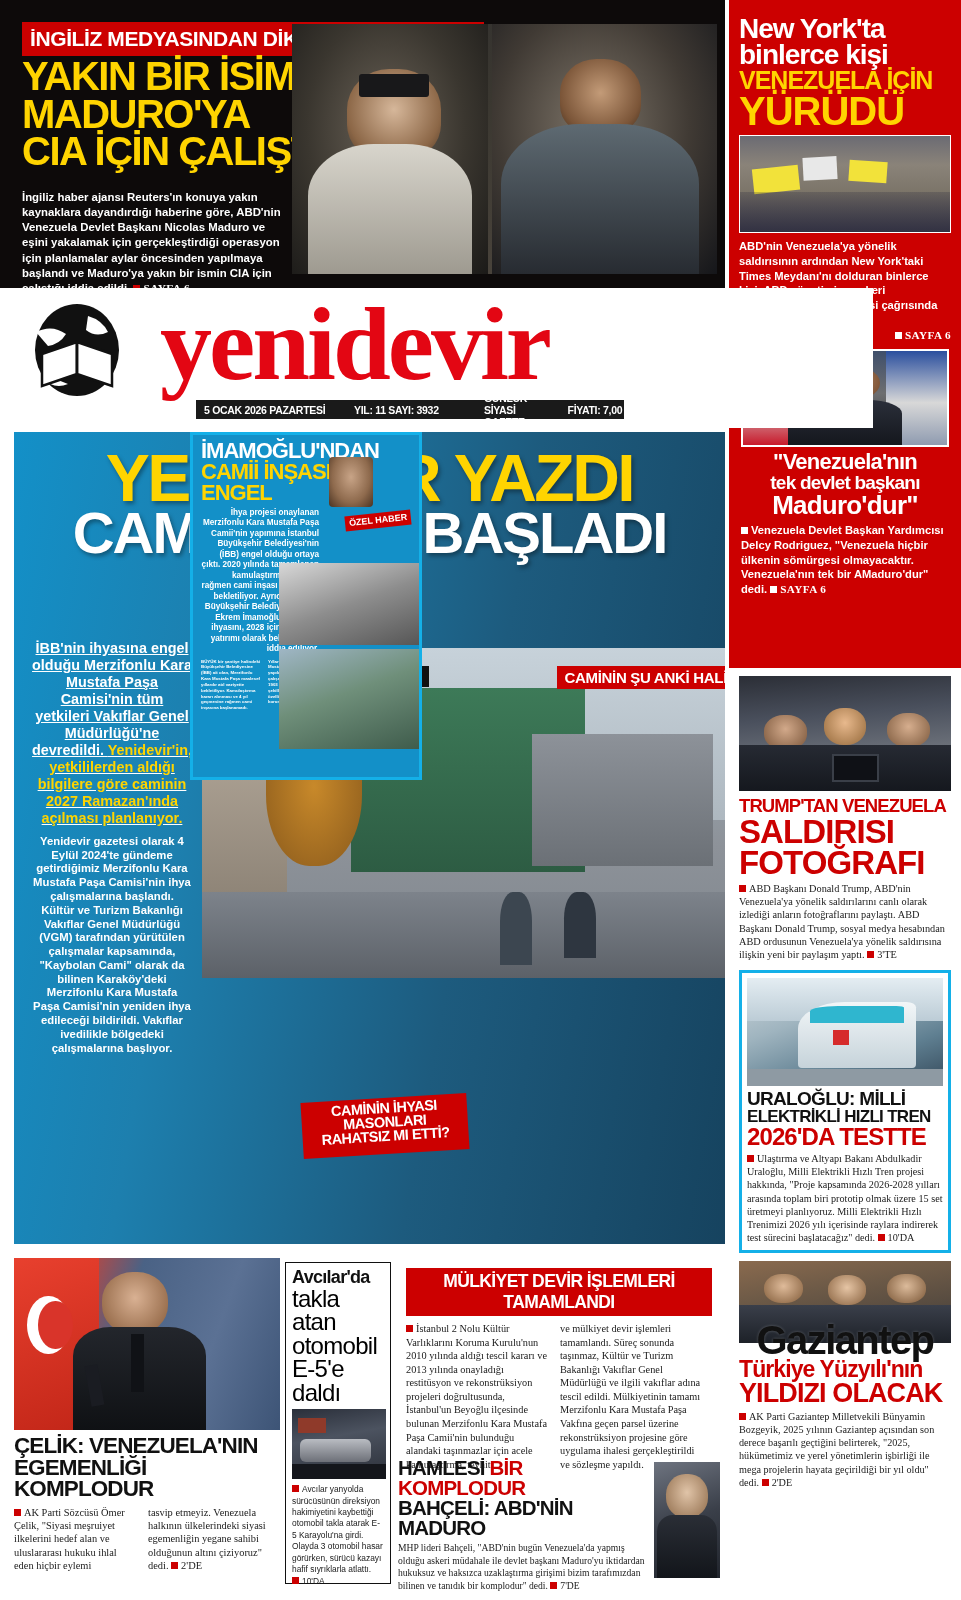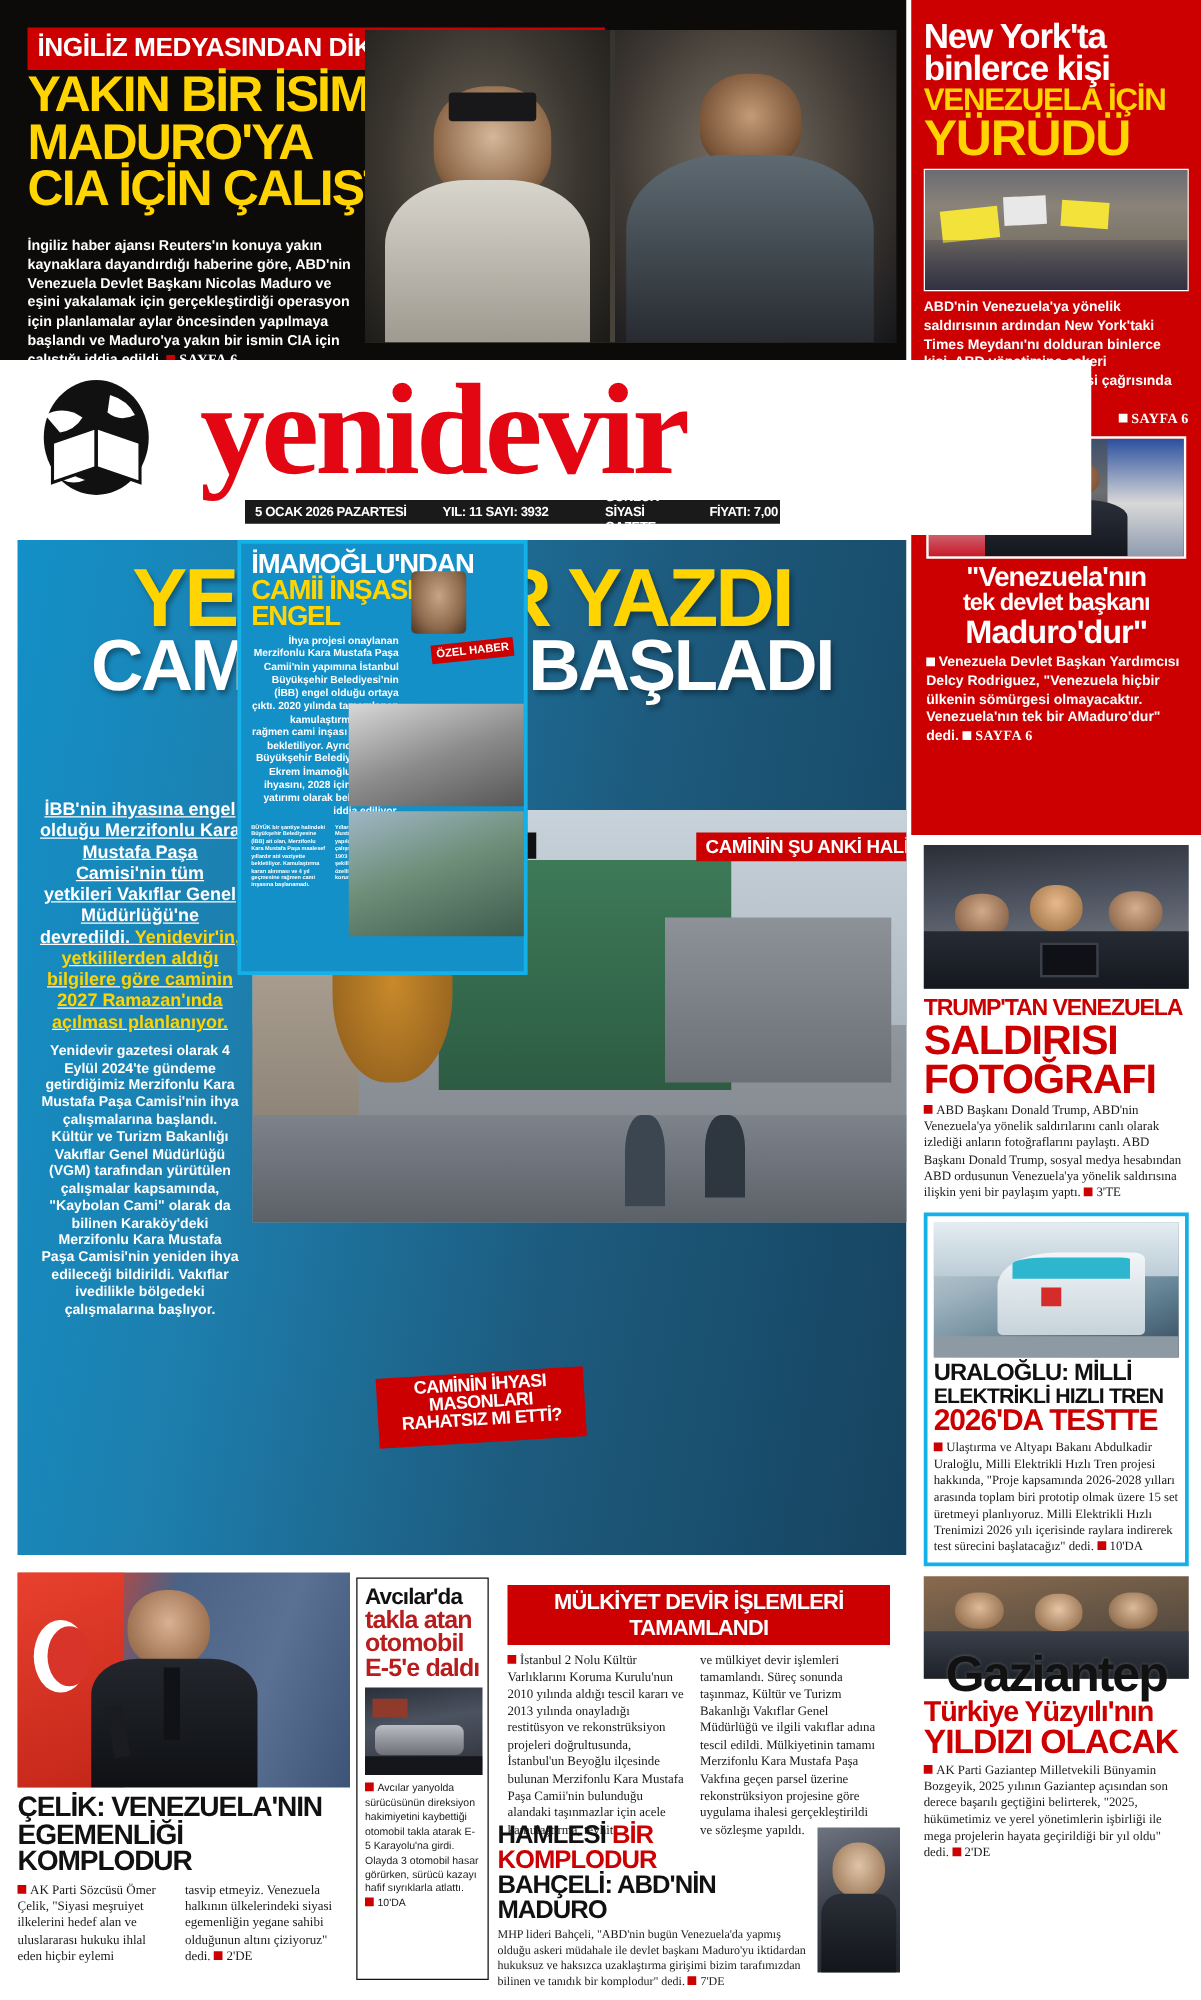--- a/index.html
+++ b/index.html
@@ -171,21 +171,21 @@
   .celik-h { color:#111; font-weight:900; font-size:22.5px; line-height:0.96;
              letter-spacing:-0.9px; margin-top:5px; }
   .celik-cols { display:flex; gap:10px; margin-top:6px; }
   .celik-col { width:124px; font-family:"Liberation Serif", serif;
                font-size:10.4px; line-height:1.28; color:#1a1a1a; }
 
   
   .avcilar { position:absolute; left:285px; top:1262px; width:106px; height:322px;
              border:1.5px solid #111; background:#fff; padding:6px 6px; }
   .av-h1 { color:#111; font-weight:900; font-size:18px; line-height:0.98; letter-spacing:-0.7px; }
-  .av-h2 { color:#b91c1c; font-weight:700; font-size:20px; line-height:0.98; letter-spacing:-0.7px; }
+  .av-h2 { color:#000000; font-weight:400; font-size:24px; line-height:0.98; letter-spacing:-0.7px; }
   .av-photo { margin-top:5px; width:94px; height:70px;
     background:linear-gradient(170deg,#2a2f3a 0%,#4c5360 40%,#2b2f38 100%); position:relative; overflow:hidden;}
   .av-body { margin-top:5px; font-family:"Liberation Sans", sans-serif;
              font-size:8.4px; line-height:1.36; color:#1a1a1a; }
 
   
   .mulk { position:absolute; left:398px; top:1262px; width:322px; height:190px;
           background:#fff; padding:6px 8px; }
   .mulk-bar { background:#cc0000; color:#fff; font-weight:900; font-size:17.5px;
               letter-spacing:-0.6px; padding:3px 6px; text-align:center; }

